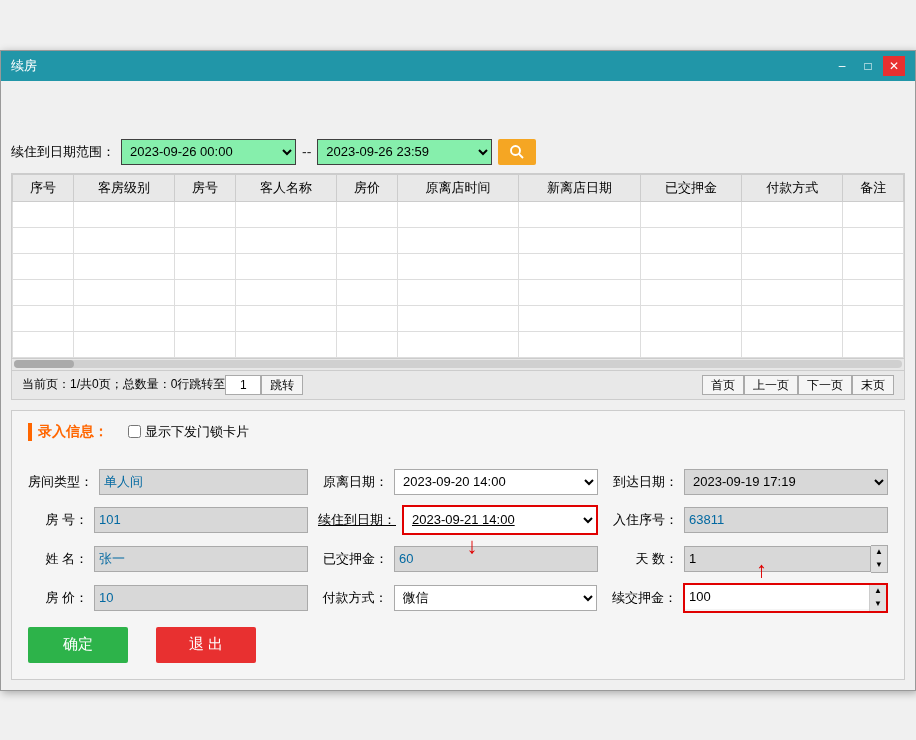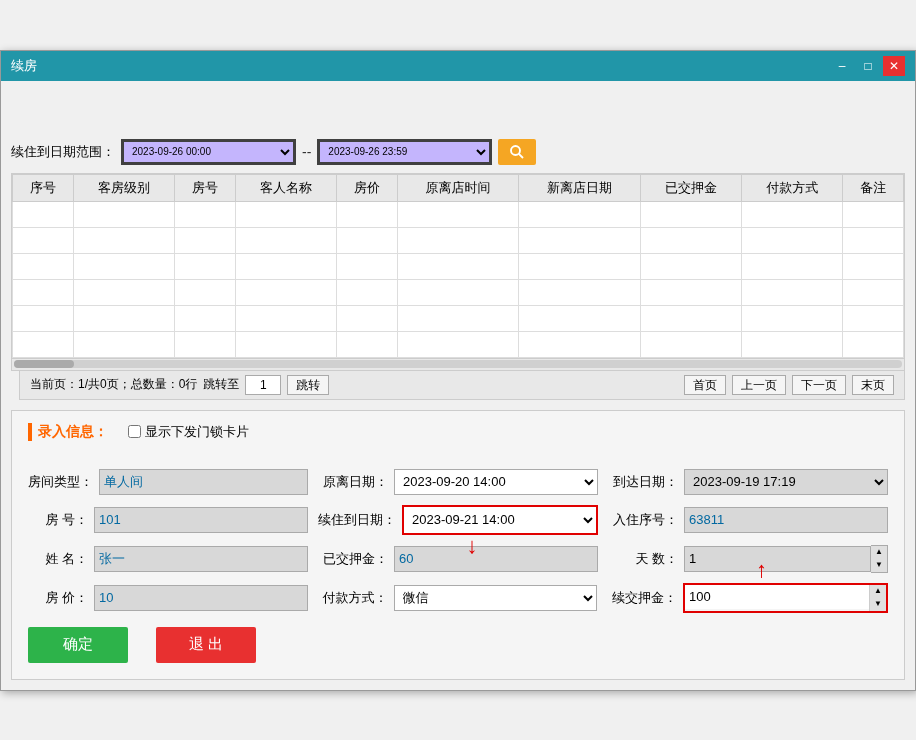--- a/index.html
+++ b/index.html
@@ -64,24 +64,24 @@
       gap: 6px;
       margin-top: 48px;
     }
     .filter-label {
       font-size: 13px;
       white-space: nowrap;
     }
     .date-select {
       width: 175px;
       height: 26px;
-      border: 3px solid #404040;
-      background: #c4b5fd;
+      border: 1px solid #404040;
+      background: #86efac;
       padding: 0 4px;
-      font-size: 10px;
+      font-size: 13px;
       font-family: inherit;
     }
     .dash-sep {
       font-size: 14px;
       color: #333;
     }
     .search-btn {
       width: 38px;
       height: 26px;
       background: #f5a623;
@@ -128,23 +128,21 @@
     .empty-row td { height: 26px; }
 
     
     .pagination-row {
       background: #e8e8e8;
       border: 1px solid #ccc;
       border-top: none;
       padding: 4px 10px;
       display: flex;
       align-items: center;
-      gap: 6px;
       font-size: 12px;
-      margin-left: 8px;
     }
     .pagination-row input {
       width: 36px;
       height: 20px;
       border: 1px solid #aaa;
       text-align: center;
       font-size: 12px;
     }
     .page-btn {
       padding: 1px 8px;
@@ -514,21 +512,21 @@
             <option value="2023-09-19 17:19">2023-09-19 17:19</option>
           </select>
         </div>
       </div>
 
       <div style="display:flex; gap:10px; margin-bottom:10px; align-items:center; position:relative;">
         <div class="form-field" style="flex:1;align-items:center;">
           <span class="field-label">房    号：</span>
           <input type="text" class="field-input" readonly="" value="101" style="">
         </div>
-        <div class="form-field" style="flex:1; position:relative;">
+        <div class="form-field" style="flex:1; position:relative;text-decoration:underline;">
           <span class="field-label field-label-wide">续住到日期：</span>
           <div class="red-border-wrapper">
             <select class="field-select">
               <option value="2023-09-21 14:00">2023-09-21 14:00</option>
             </select>
           </div>
 
           <div style="position:absolute; bottom:-24px; left:55%; transform:translateX(-50%); color:#e00000; font-size:22px; pointer-events:none;">↓</div>
         </div>
         <div class="form-field" style="flex:1;">

